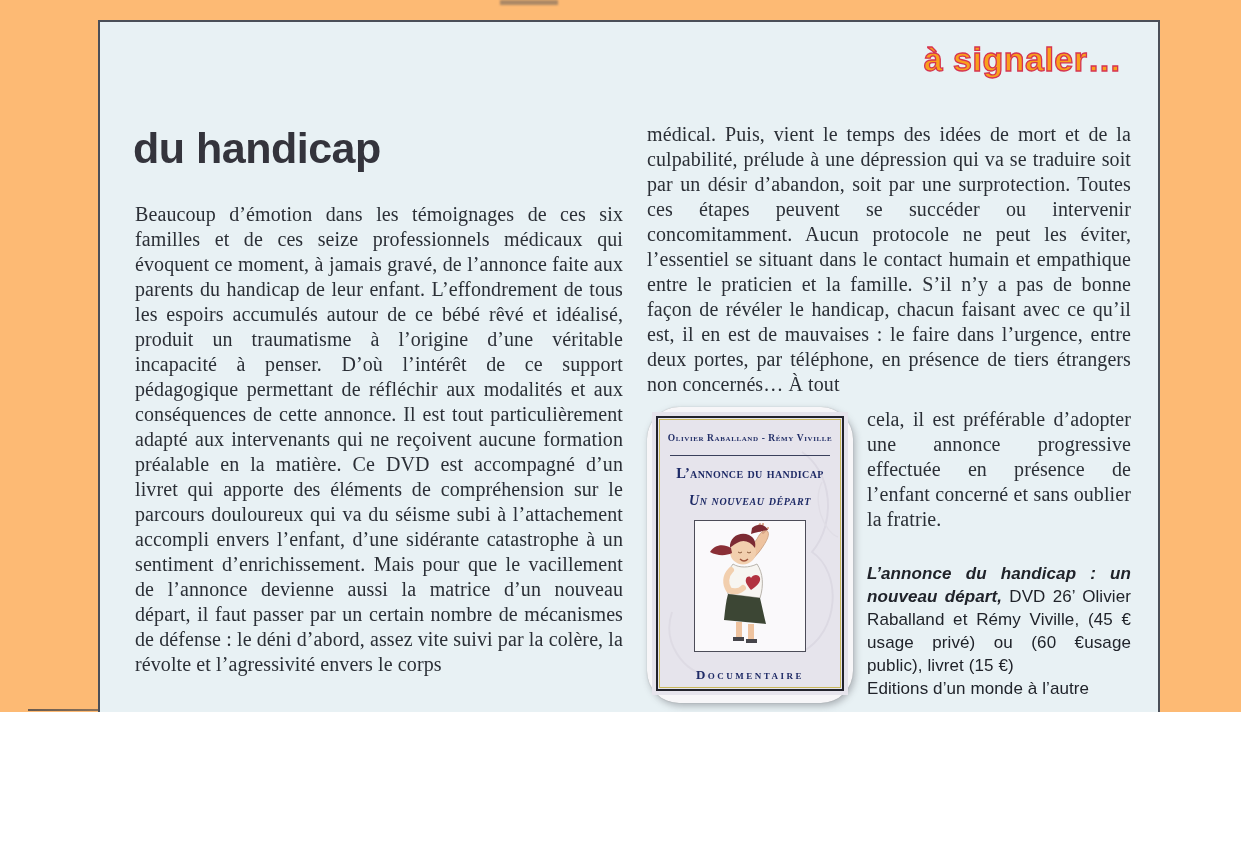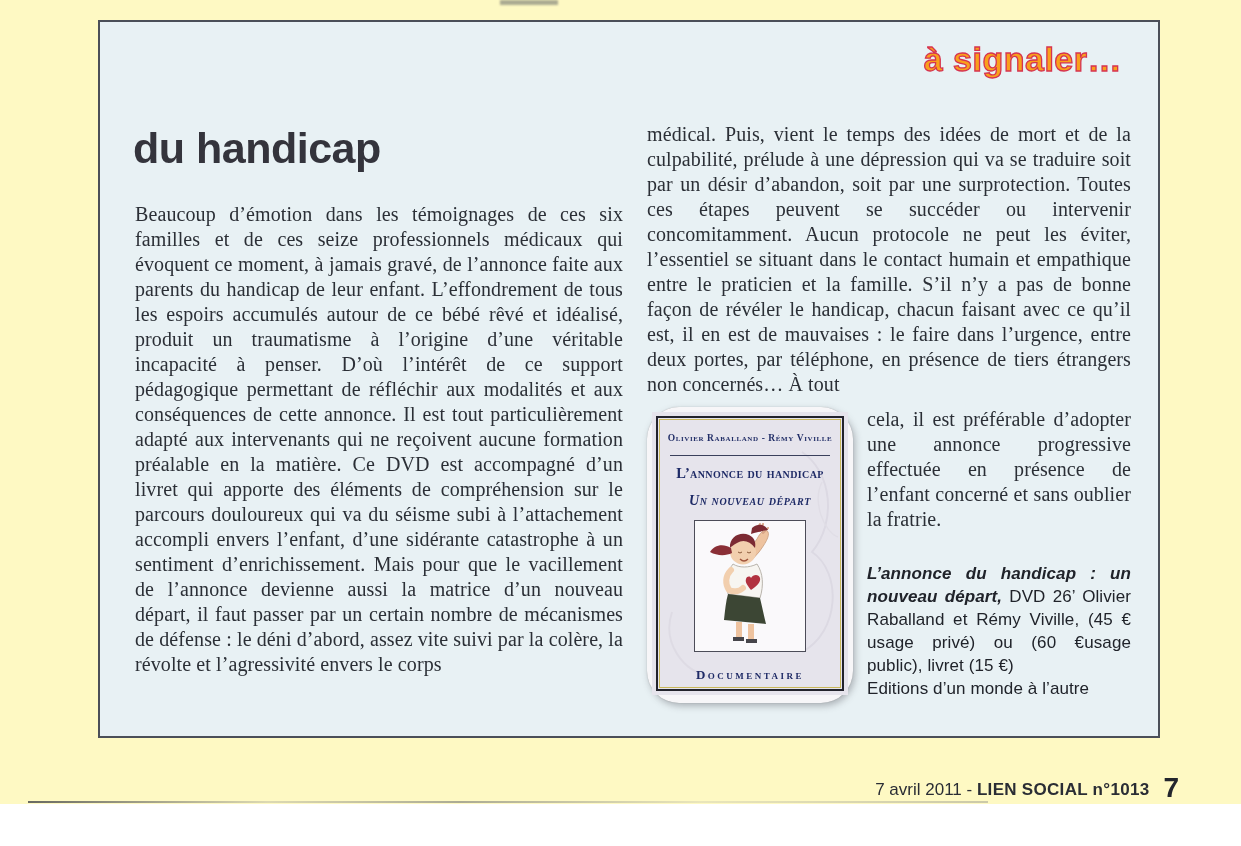--- a/index.html
+++ b/index.html
@@ -1,20 +1,20 @@
 <!DOCTYPE html>
 <html lang="fr"><head>
 <meta charset="utf-8">
 <style>
   * { margin:0; padding:0; box-sizing:border-box; }
   body { background:#ffffff; font-family:"Liberation Sans", sans-serif; }
 
   .page {
-    position:relative; width:1241px; height:804px;
-    background:#fef9c3; overflow:hidden;
+    position:relative; width:1241px; height:712px;
+    background:#fdba74; overflow:hidden;
   }
 
   
   .scan-smudge { position:absolute; top:0; left:500px; width:58px; height:5px;
     background:rgba(70,75,85,.45); filter:blur(1.2px); }
   .scan-bottom { position:absolute; bottom:1px; left:28px; width:960px; height:2px;
     background:linear-gradient(90deg, rgba(55,58,66,.75), rgba(120,123,130,.25) 25%,
       rgba(90,94,102,.5) 45%, rgba(140,143,150,.18) 70%, rgba(110,113,120,.35)); }
 
   

